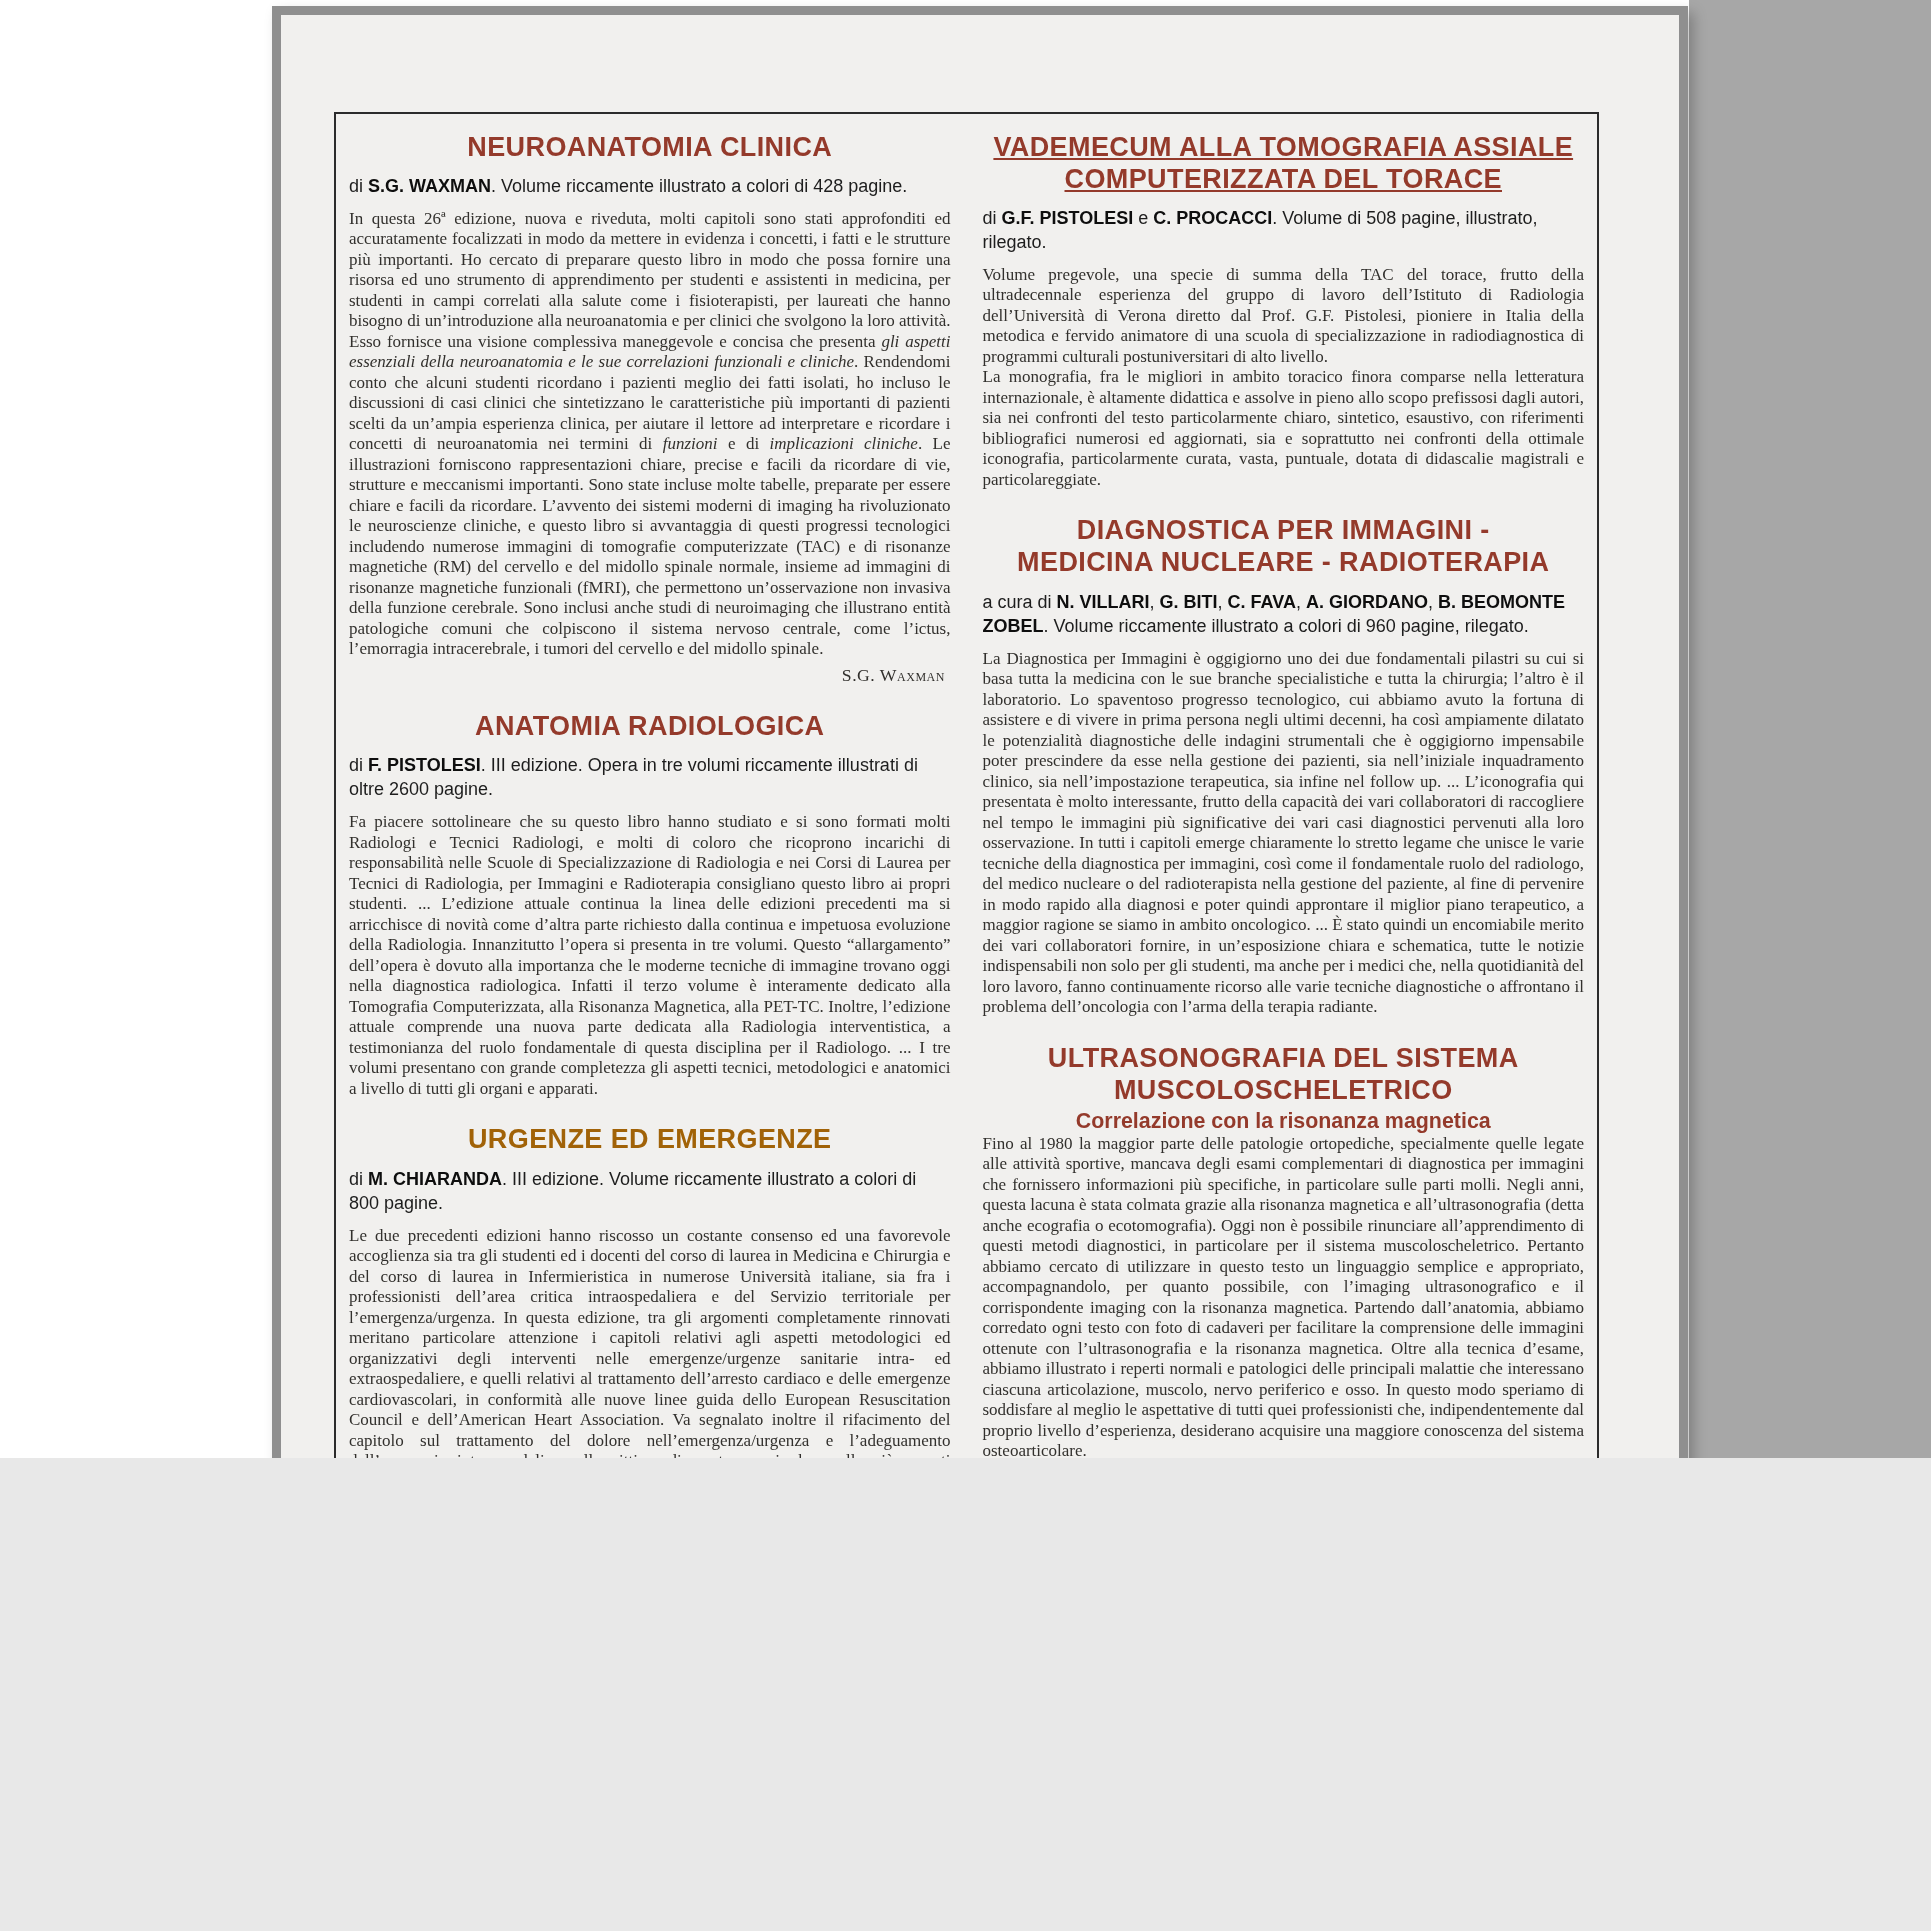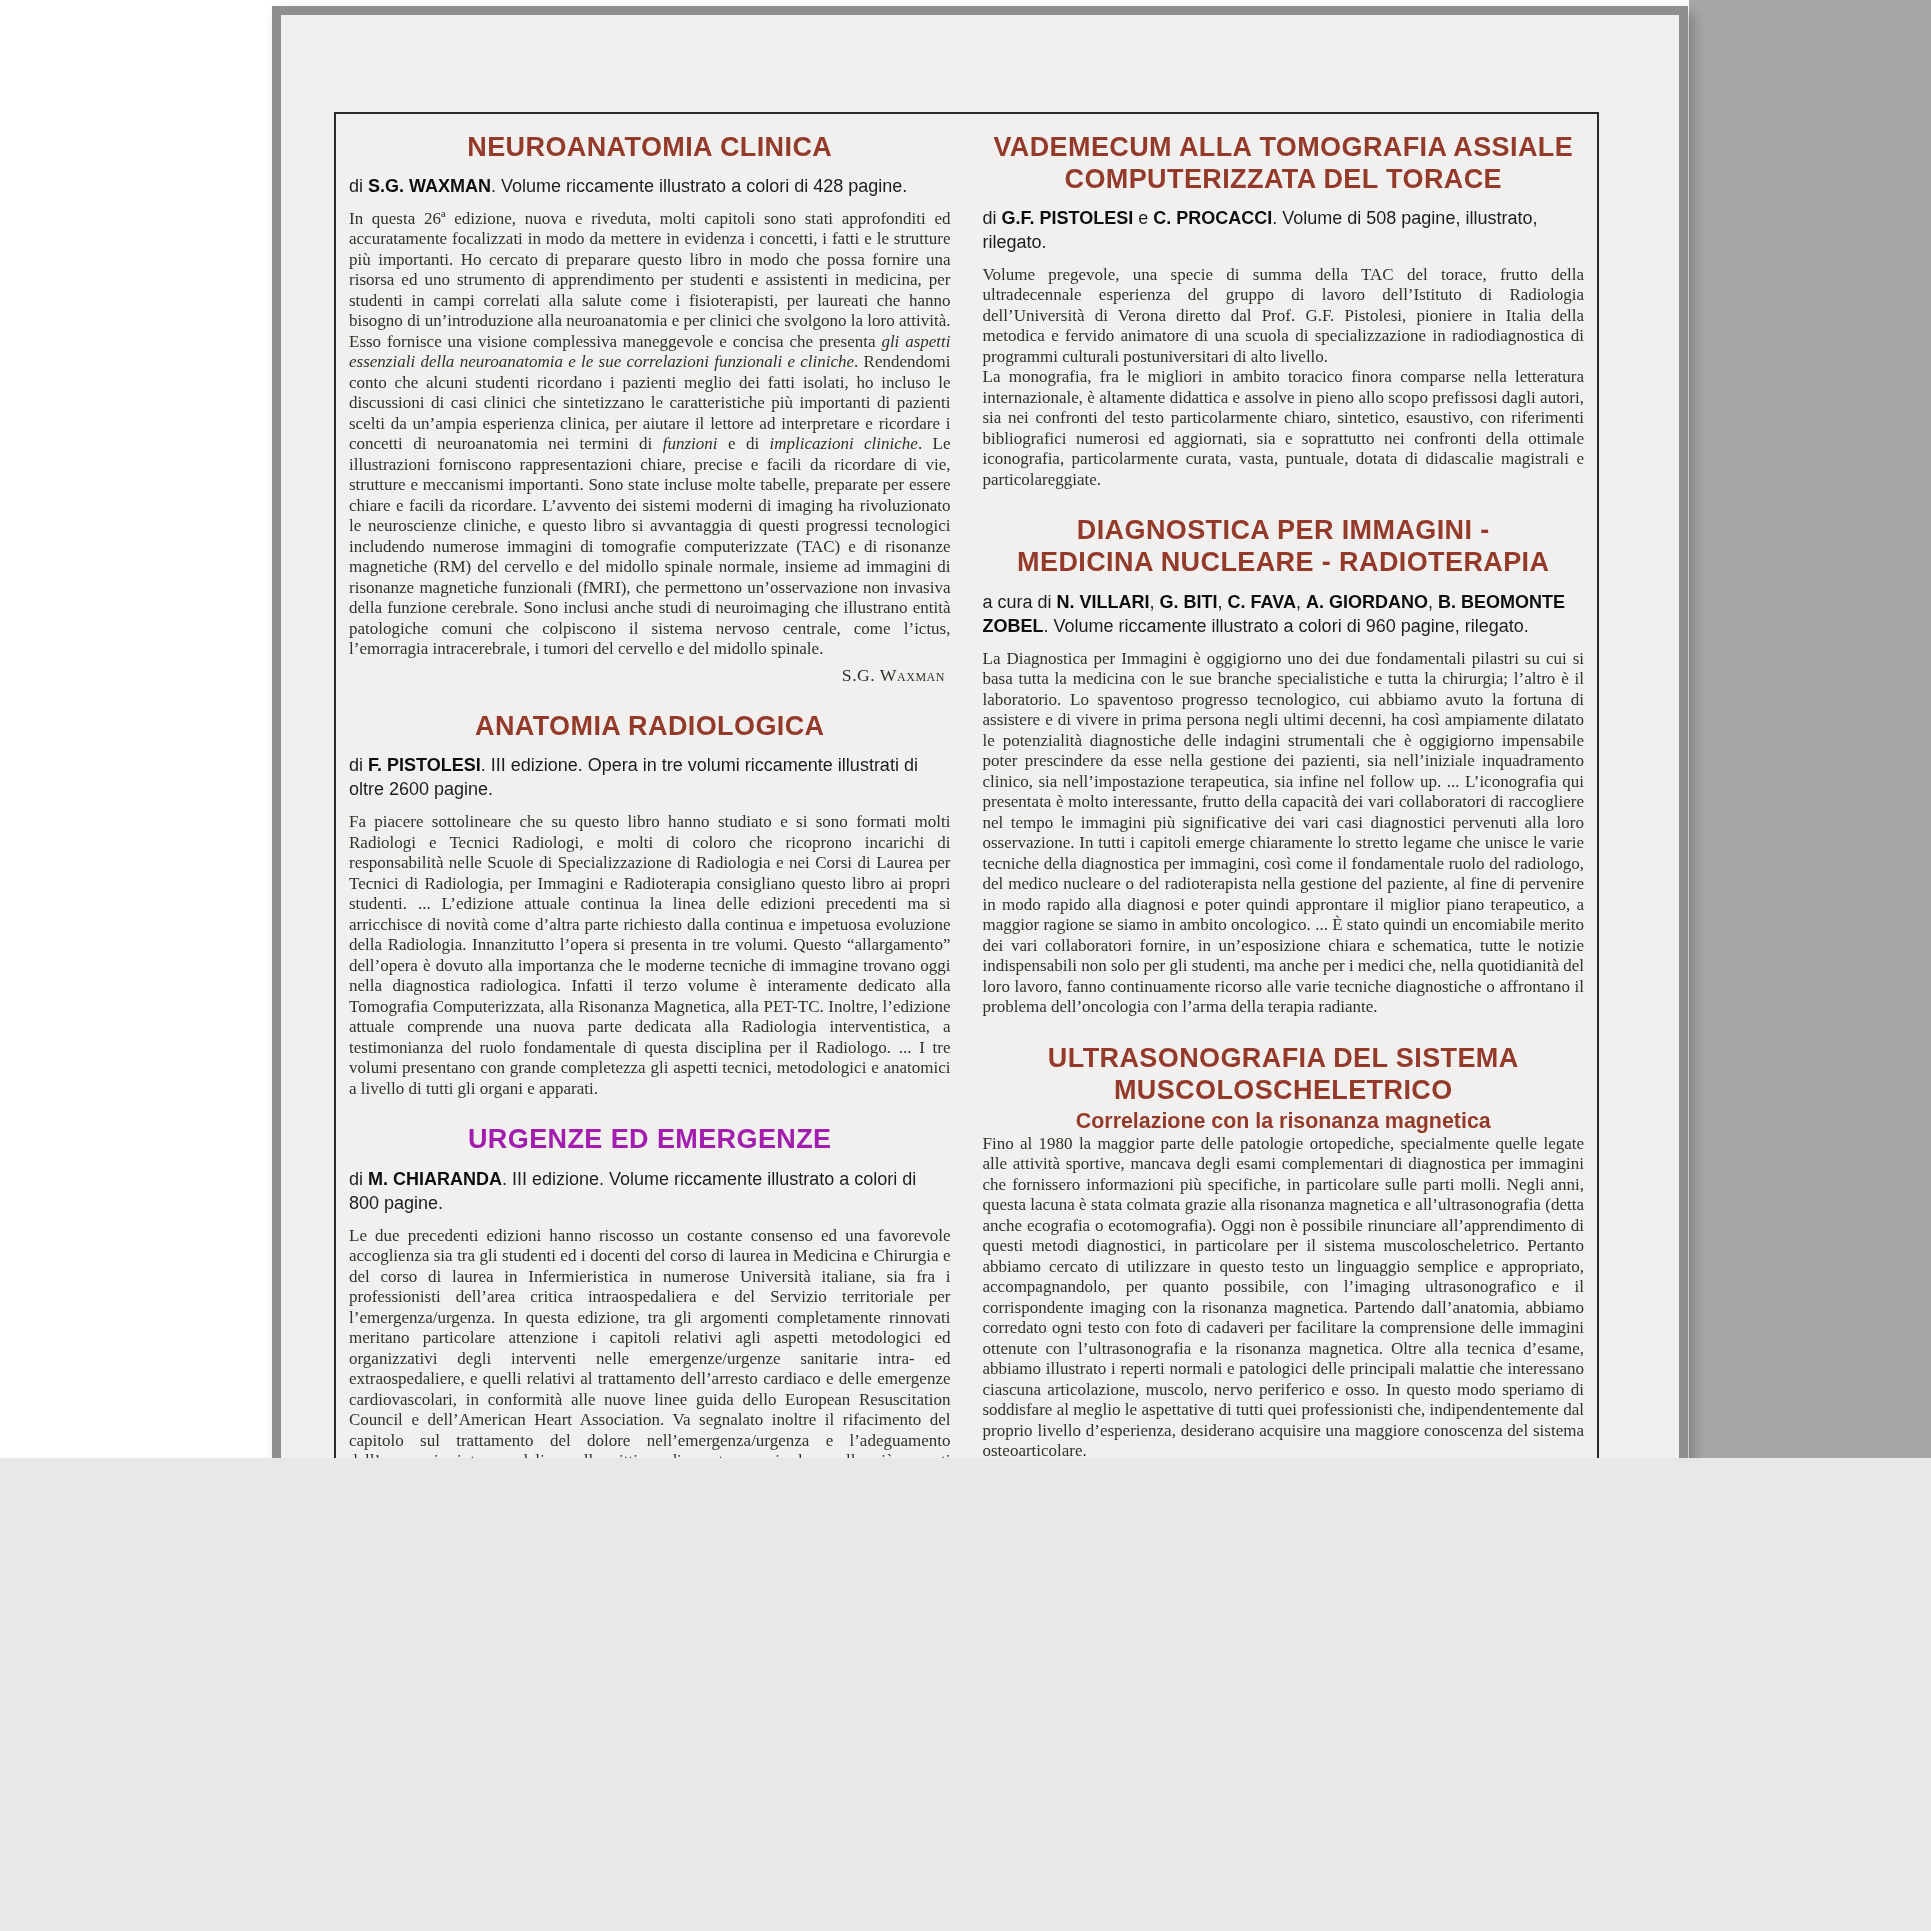--- a/index.html
+++ b/index.html
@@ -81,35 +81,35 @@
             <div class="sec-title accent" style="color: rgb(148, 58, 43);">
                 <div class="title-line">ANATOMIA RADIOLOGICA</div>
               </div>
             <div class="byline">di <b>F. PISTOLESI</b>. III edizione. Opera in tre volumi riccamente illustrati di oltre 2600 pagine.</div>
             <div class="paras">
                 <p>Fa piacere sottolineare che su questo libro hanno studiato e si sono formati molti Radiologi e Tecnici Radiologi, e molti di coloro che ricoprono incarichi di responsabilità nelle Scuole di Specializzazione di Radiologia e nei Corsi di Laurea per Tecnici di Radiologia, per Immagini e Radioterapia consigliano questo libro ai propri studenti. ... L’edizione attuale continua la linea delle edizioni precedenti ma si arricchisce di novità come d’altra parte richiesto dalla continua e impetuosa evoluzione della Radiologia. Innanzitutto l’opera si presenta in tre volumi. Questo “allargamento” dell’opera è dovuto alla importanza che le moderne tecniche di immagine trovano oggi nella diagnostica radiologica. Infatti il terzo volume è interamente dedicato alla Tomografia Computerizzata, alla Risonanza Magnetica, alla PET-TC. Inoltre, l’edizione attuale comprende una nuova parte dedicata alla Radiologia interventistica, a testimonianza del ruolo fondamentale di questa disciplina per il Radiologo. ... I tre volumi presentano con grande completezza gli aspetti tecnici, metodologici e anatomici a livello di tutti gli organi e apparati.</p>
               </div>
           </div>
 
           <div class="section">
-            <div class="sec-title accent" style="color: #a21caf;">
+            <div class="sec-title accent" style="color: #a16207;">
                 <div class="title-line">URGENZE ED EMERGENZE</div>
               </div>
             <div class="byline">di <b>M. CHIARANDA</b>. III edizione. Volume riccamente illustrato a colori di 800 pagine.</div>
             <div class="paras">
                 <p>Le due precedenti edizioni hanno riscosso un costante consenso ed una favorevole accoglienza sia tra gli studenti ed i docenti del corso di laurea in Medicina e Chirurgia e del corso di laurea in Infermieristica in numerose Università italiane, sia fra i professionisti dell’area critica intraospedaliera e del Servizio territoriale per l’emergenza/urgenza. In questa edizione, tra gli argomenti completamente rinnovati meritano particolare attenzione i capitoli relativi agli aspetti metodologici ed organizzativi degli interventi nelle emergenze/urgenze sanitarie intra- ed extraospedaliere, e quelli relativi al trattamento dell’arresto cardiaco e delle emergenze cardiovascolari, in conformità alle nuove linee guida dello European Resuscitation Council e dell’American Heart Association. Va segnalato inoltre il rifacimento del capitolo sul trattamento del dolore nell’emergenza/urgenza e l’adeguamento dell’approccio intraospedaliero alle vittime di un trauma in base alle più recenti raccomandazioni dell’American College of Surgeons. Tutti i capitoli sono stati rivisti, corretti ed integrati soprattutto riguardo ai percorsi diagnostico-terapeutici, agli strumenti ed alle procedure da adottare in un’ampia gamma di situazioni d’urgenza o d’emergenza.</p>
               </div>
           </div>
 
         </div>
 
         <div class="col">
 
           <div class="section">
-            <div class="sec-title accent" style="color: rgb(148, 58, 43);">
+            <div class="sec-title accent" style="color: rgb(148, 58, 43); text-decoration: underline;">
                 <div class="title-line">VADEMECUM ALLA TOMOGRAFIA ASSIALE</div>
                 <div class="title-line">COMPUTERIZZATA DEL TORACE</div>
               </div>
             <div class="byline">di <b>G.F. PISTOLESI</b> e <b>C. PROCACCI</b>. Volume di 508 pagine, illustrato, rilegato.</div>
             <div class="paras">
                 <p>Volume pregevole, una specie di summa della TAC del torace, frutto della ultradecennale esperienza del gruppo di lavoro dell’Istituto di Radiologia dell’Università di Verona diretto dal Prof. G.F. Pistolesi, pioniere in Italia della metodica e fervido animatore di una scuola di specializzazione in radiodiagnostica di programmi culturali postuniversitari di alto livello.</p>
                 <p>La monografia, fra le migliori in ambito toracico finora comparse nella letteratura internazionale, è altamente didattica e assolve in pieno allo scopo prefissosi dagli autori, sia nei confronti del testo particolarmente chiaro, sintetico, esaustivo, con riferimenti bibliografici numerosi ed aggiornati, sia e soprattutto nei confronti della ottimale iconografia, particolarmente curata, vasta, puntuale, dotata di didascalie magistrali e particolareggiate.</p>
               </div>
           </div>
 

